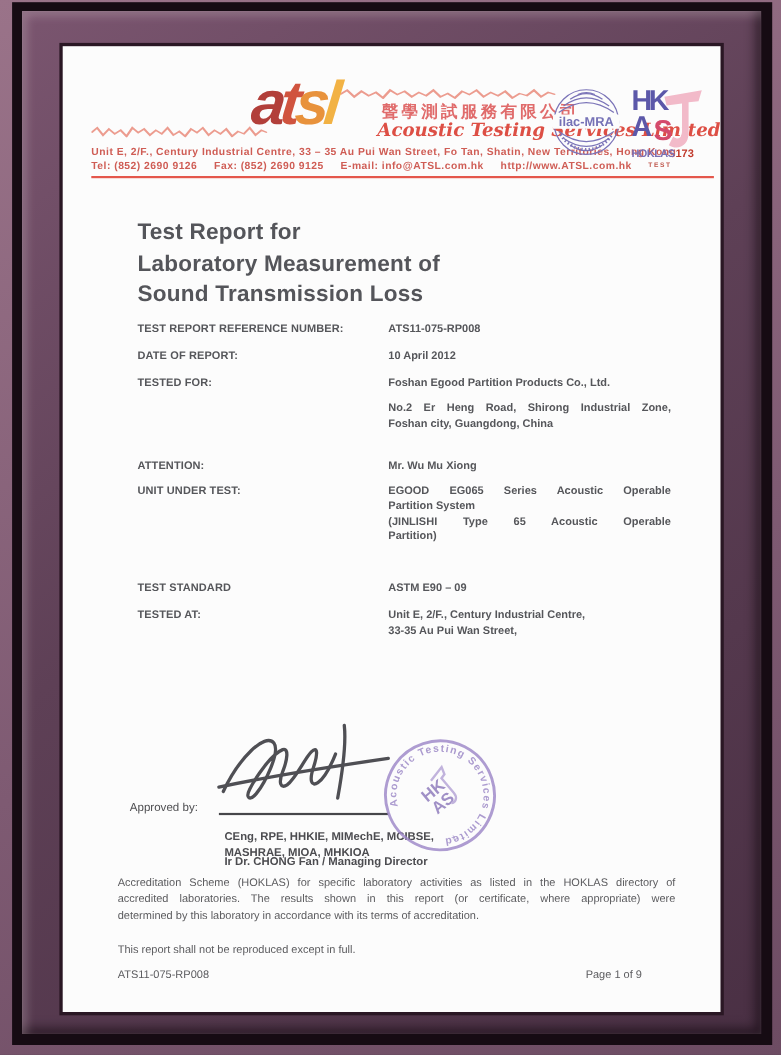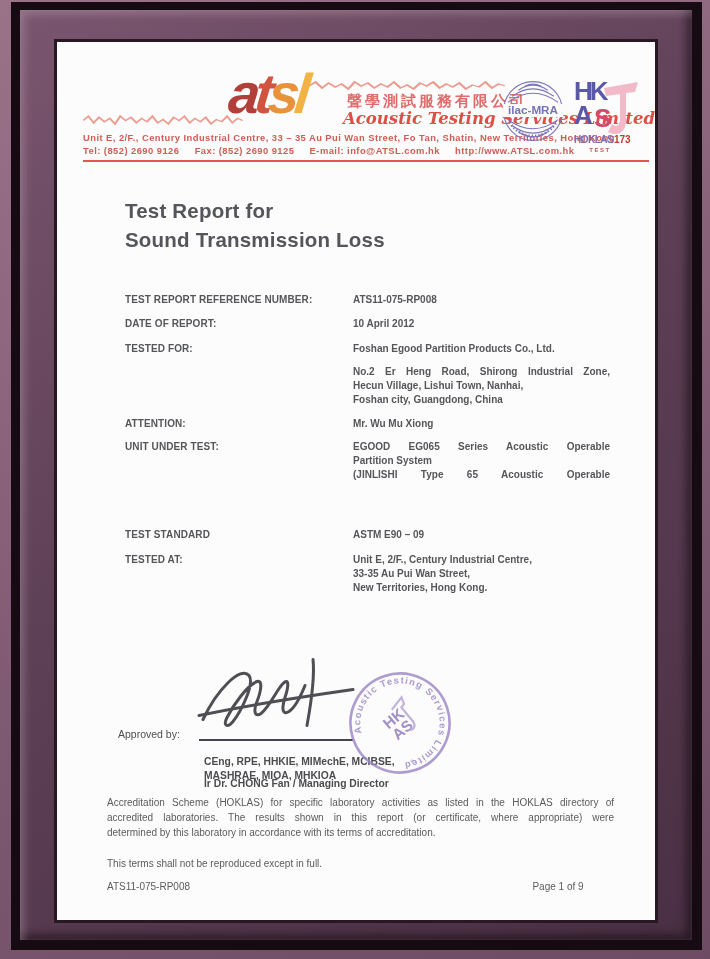--- a/index.html
+++ b/index.html
@@ -95,20 +95,21 @@
         <text x="0" y="45" font-size="26" fill="#5c58a9">A</text>
         <text x="20" y="48" font-size="26" fill="#d44a6c">S</text>
         <text x="0" y="64" font-size="10" fill="#7a70b4" letter-spacing="-0.5">HOKLAS</text>
         <text x="40" y="64" font-size="10" fill="#c0392b">173</text>
         <text x="26" y="73" font-size="6" fill="#c0594f" letter-spacing="1.5" text-anchor="middle">TEST</text>
       </g>
     </svg>
 
     <div class="abs title">
       <div>Test Report for</div>
+      <div>Laboratory Measurement of</div>
       <div>Sound Transmission Loss</div>
     </div>
 
     <div class="row" style="top:251px;">
       <div class="lab">TEST REPORT REFERENCE NUMBER:</div>
       <div class="val">
           <div>ATS11-075-RP008</div>
         </div>
     </div>
     <div class="row" style="top:275px;">
@@ -120,50 +121,49 @@
     <div class="row" style="top:300px;">
       <div class="lab">TESTED FOR:</div>
       <div class="val">
           <div>Foshan Egood Partition Products Co., Ltd.</div>
         </div>
     </div>
     <div class="row" style="top:323px;">
       <div class="lab"></div>
       <div class="val">
         <div class="just">No.2 Er Heng Road, Shirong Industrial Zone,</div>
-        <div>Hecun Village, Lishui Town, Nanhai,</div>
         <div>Foshan city, Guangdong, China</div>
       </div>
     </div>
     <div class="row" style="top:375px;">
       <div class="lab">ATTENTION:</div>
       <div class="val">
           <div>Mr. Wu Mu Xiong</div>
         </div>
     </div>
     <div class="row" style="top:398px;">
       <div class="lab">UNIT UNDER TEST:</div>
       <div class="val">
         <div class="just">EGOOD EG065 Series Acoustic Operable</div>
         <div>Partition System</div>
         <div class="just">(JINLISHI Type 65 Acoustic Operable</div>
+        <div>Partition)</div>
       </div>
     </div>
     <div class="row" style="top:486px;">
       <div class="lab">TEST STANDARD</div>
       <div class="val">
           <div>ASTM E90 – 09</div>
         </div>
     </div>
     <div class="row" style="top:511px;">
       <div class="lab">TESTED AT:</div>
       <div class="val">
         <div>Unit E, 2/F., Century Industrial Centre,</div>
         <div>33-35 Au Pui Wan Street,</div>
-        <div>New Territories, Hong Kong.</div>
       </div>
     </div>
 
     <svg class="abs sig" width="160" height="88" viewBox="0 0 160 85">
       <g fill="none" stroke="#3c3c42" stroke-width="3" stroke-linecap="round" opacity=".9">
         <path d="M6,64 C20,34 44,10 52,20 C58,28 44,56 36,66 C30,73 26,70 30,62 C36,50 50,30 60,26 C66,24 64,36 60,46 C56,56 58,62 64,58 C72,52 80,34 86,28 C92,22 92,30 88,42 C84,54 86,60 92,56 C98,52 104,40 108,30"></path>
         <path d="M116,4 C118,22 114,48 110,70"></path>
         <path d="M2,60 C40,52 100,42 156,34"></path>
       </g>
     </svg>
@@ -187,18 +187,18 @@
         <text x="38" y="61" font-size="14" fill="#8d79bb">AS</text>
         <path d="M52,36 L66,33 L64,39 L60,40 L60,56 C60,61 56,63 53,61" fill="none" stroke="#b5a4d6" stroke-width="2"></path>
       </g>
     </svg>
 
     <div class="abs accred">
       <div class="just">Accreditation Scheme (HOKLAS) for specific laboratory activities as listed in the HOKLAS directory of</div>
       <div class="just">accredited laboratories. The results shown in this report (or certificate, where appropriate) were</div>
       <div>determined by this laboratory in accordance with its terms of accreditation.</div>
     </div>
-    <div class="abs note">This terms shall not be reproduced except in full.</div>
+    <div class="abs note">This report shall not be reproduced except in full.</div>
     <div class="abs repno">ATS11-075-RP008</div>
     <div class="abs pageno">Page 1 of 9</div>
 
   </div>
 </div>
 
 </body></html>

